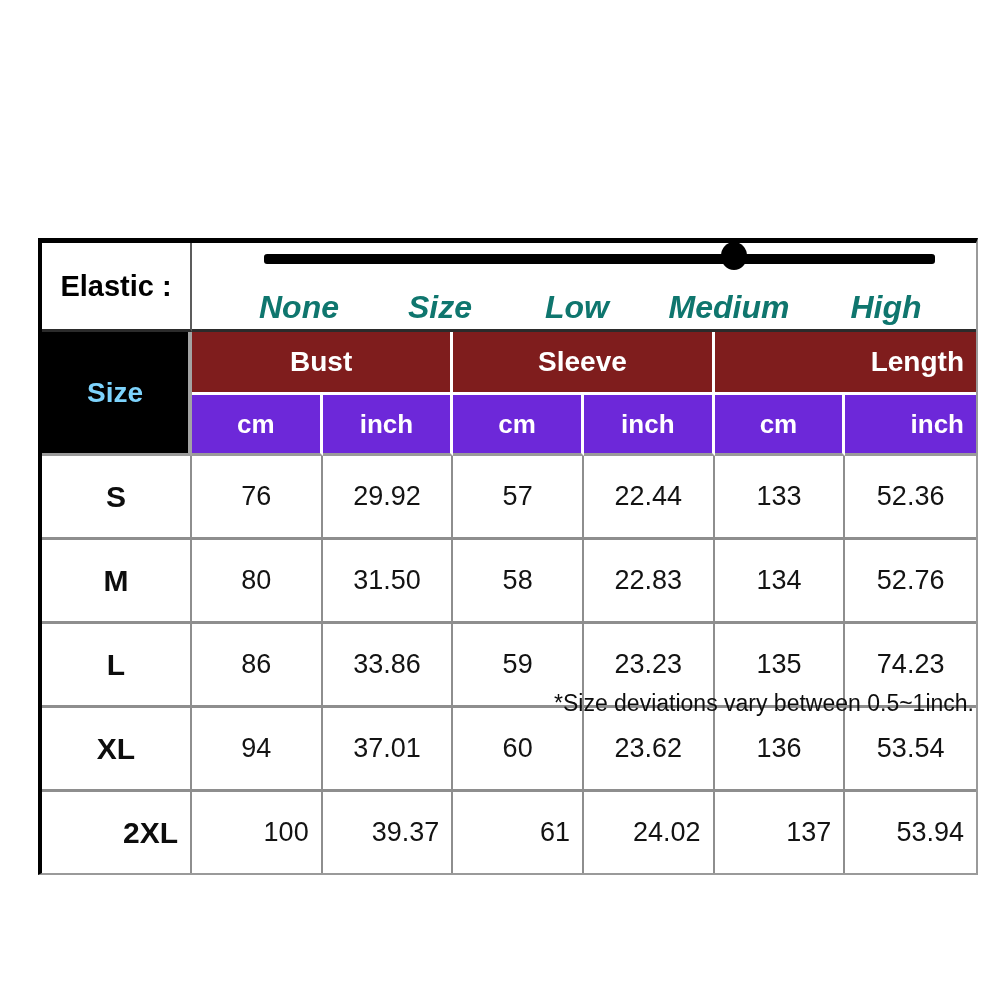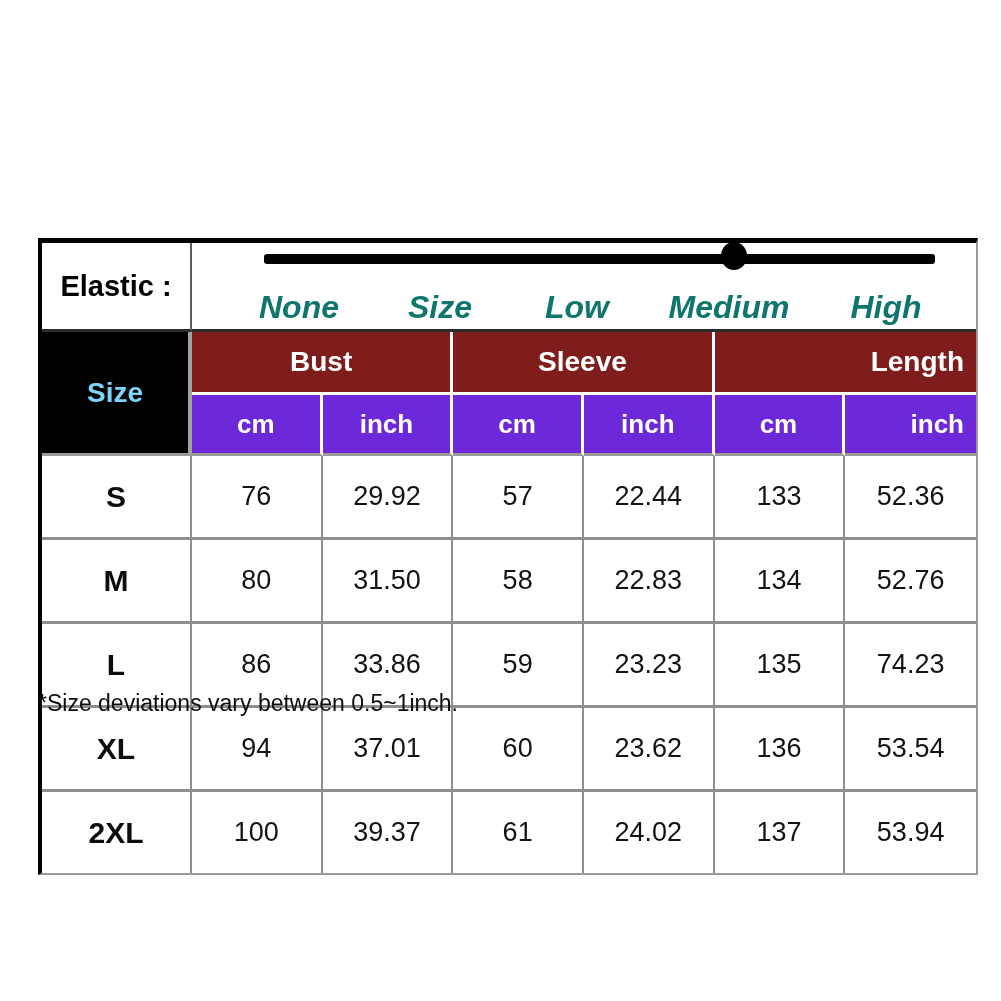--- a/index.html
+++ b/index.html
@@ -111,28 +111,29 @@
   
   td.val, th.size-label {
     height: 57px;
     background: #fff;
     border-right: 2px solid #8e8e8e;
     border-bottom: 3px solid #8e8e8e;
   }
   td.val { font-size: 27px; font-weight: normal; color: #131313; margin-left: 41px; }
   th.size-label { font-size: 30px; font-weight: bold; color: #0d0d0d; }
   td.val.last { border-right: none; }
-  tr.data-row:last-child td, tr.data-row:last-child th { border-bottom: none; }
+  tr.data-row:last-child td, tr.data-row:last-child th { border-bottom: none; text-align: right; }
 
   
   .footnote {
     position: absolute;
     left: 38px;
     top: 690px;
     width: 936px;
+    text-align: right;
     font-size: 23px;
     color: #0d0d0d;
   }
 </style>
 </head>
 <body>
 
 <div class="page">
 
   <div class="chart-wrap">

